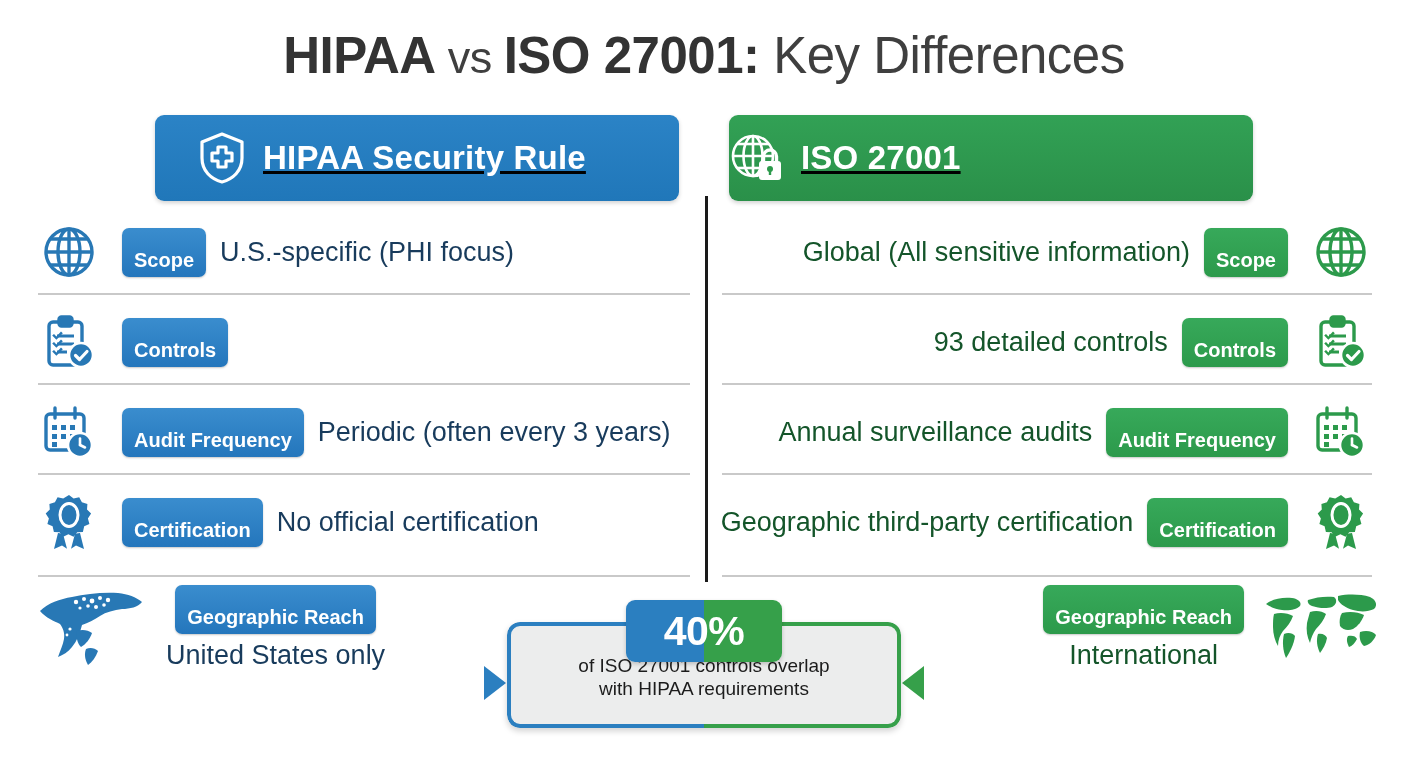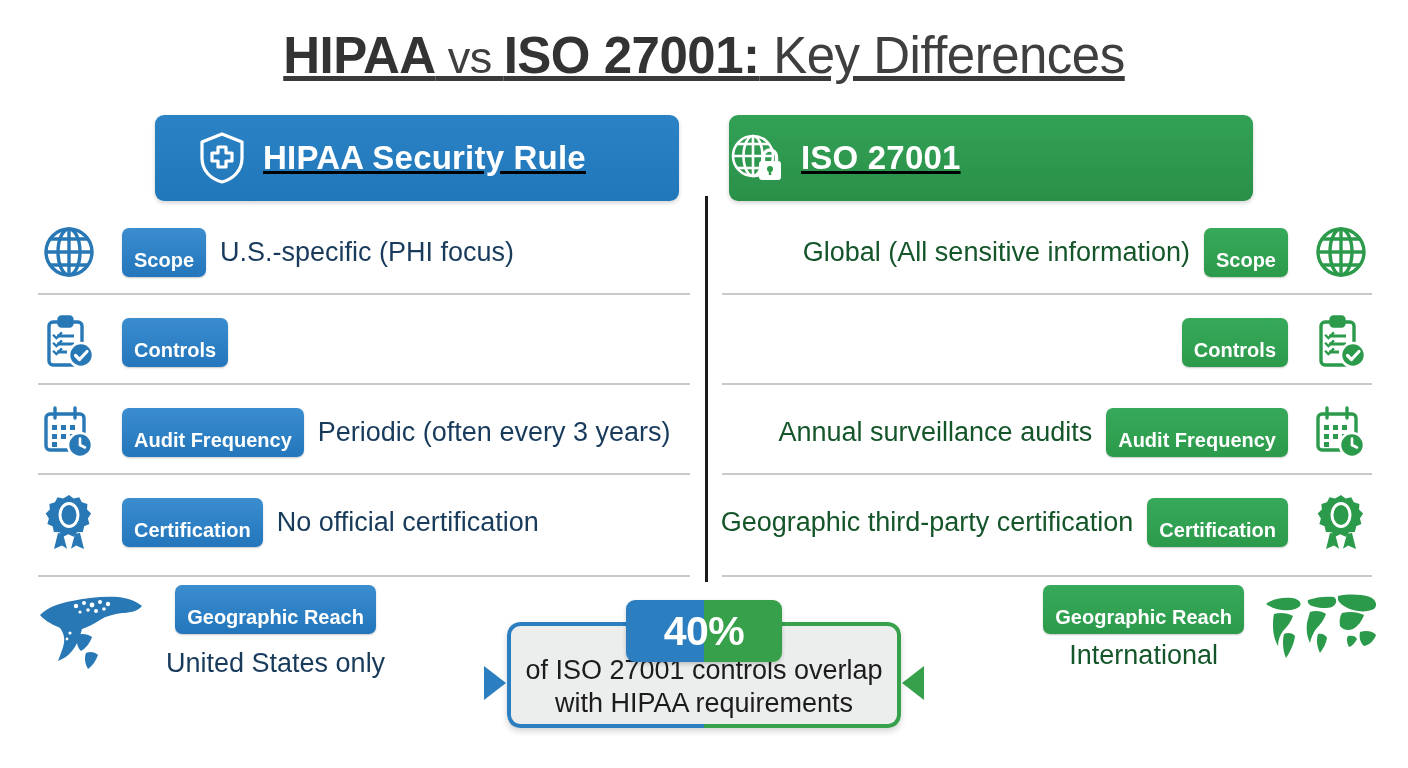--- a/index.html
+++ b/index.html
@@ -13,21 +13,20 @@
   .stage{position:absolute;inset:0;}
 
   
   .title{
     position:absolute;left:0;top:26px;width:1408px;
     text-align:center;
     font-size:51px;
     color:#3a3a3a;
     letter-spacing:-0.5px;
     white-space:nowrap;
-    text-decoration:underline;
   }
   .title .b{font-weight:bold;color:#333333;}
   .title .vs{font-weight:normal;font-size:45px;color:#3f3f3f;}
   .title .reg{font-weight:normal;color:#3f3f3f;}
 
   
   .colhead{
     position:absolute;height:86px;border-radius:9px;
     display:flex;align-items:center;
     box-shadow:0 2px 4px rgba(0,0,0,0.18);
@@ -77,41 +76,41 @@
     position:absolute;height:2px;background:#c9c9c9;
   }
   .divider.left{left:38px;width:652px;}
   .divider.right{left:722px;width:650px;}
 
   
   .geo{position:absolute;display:flex;align-items:center;}
   .geo .stack{display:flex;flex-direction:column;align-items:center;}
   .geo .stack .badge{margin:0 0 6px 0;}
   .geo .geotext{font-size:27px;}
-  .geotext.blue{color:#183b5c;margin-top:8px;}
+  .geotext.blue{color:#183b5c;}
   .geotext.green{color:#14552a;}
   #geo-left{left:30px;top:585px;}
   #geo-left .mapico{margin-right:18px;}
   #geo-right{right:26px;top:585px;flex-direction:row;}
   #geo-right .mapico{margin-left:16px;}
 
   
   .callout-wrap{position:absolute;left:470px;top:600px;width:468px;height:150px;}
   .callout-box{
     position:absolute;left:37px;top:22px;width:394px;height:106px;
     background:#eceded;border-radius:13px;
     box-shadow:0 3px 6px rgba(0,0,0,0.18);
     overflow:hidden;
   }
   .callout-box .brd{position:absolute;inset:0;border-radius:13px;pointer-events:none;}
   .callout-box .brd.l{left:0;width:50%;border:4px solid #2b7fc0;border-right:none;border-radius:13px 0 0 13px;box-sizing:border-box;}
   .callout-box .brd.r{left:50%;width:50%;border:4px solid #36a04a;border-left:none;border-radius:0 13px 13px 0;box-sizing:border-box;}
   .callout-text{
     position:absolute;left:0;right:0;top:32px;
-    text-align:center;font-size:27px;color:#1c1c1c;line-height:1.22;
+    text-align:center;font-size:19px;color:#1c1c1c;line-height:1.22;
   }
   .pct-badge{
     position:absolute;left:156px;top:0px;width:156px;height:62px;
     border-radius:9px;overflow:hidden;
     box-shadow:0 2px 4px rgba(0,0,0,0.2);
   }
   .pct-badge .half{position:absolute;top:0;height:100%;width:50%;}
   .pct-badge .half.b{left:0;background:#2b7fc0;}
   .pct-badge .half.g{left:50%;background:#36a04a;}
   .pct-badge .lbl{
@@ -216,20 +215,21 @@
           <path d="M12 36 l2.4 2.4 L19 33.4 l1.8 1.8 -6.4 6.6 -4.2 -4.2 z"></path>
           <circle cx="39" cy="41" r="12" fill="#2878b5" stroke="#ffffff" stroke-width="2.6"></circle>
           <path d="M33.5 41.5 l4 4 l7.5 -8" fill="none" stroke="#ffffff" stroke-width="3.2" stroke-linecap="round" stroke-linejoin="round"></path>
         </g>
       </svg>
     </span>
     <span class="badge blue">Controls</span>
   </div>
 
   <div class="row right" style="top:297px;">
+    <span class="rowtext green">93 detailed controls</span>
     <span class="badge green">Controls</span>
     <span class="icon">
       <svg width="54" height="56" viewBox="0 0 54 56">
         <g stroke="#2c9a4b" fill="none" stroke-width="3.4">
           <rect x="7" y="8" width="33" height="43" rx="4"></rect>
           <rect x="17" y="3" width="13" height="9" rx="2.5" fill="#2c9a4b"></rect>
           <path d="M15 22 h17 M15 30 h17 M15 38 h10" stroke-width="3"></path>
         </g>
         <g fill="#2c9a4b">
           <path d="M12 20 l2.4 2.4 L19 17.4 l1.8 1.8 -6.4 6.6 -4.2 -4.2 z"></path>

